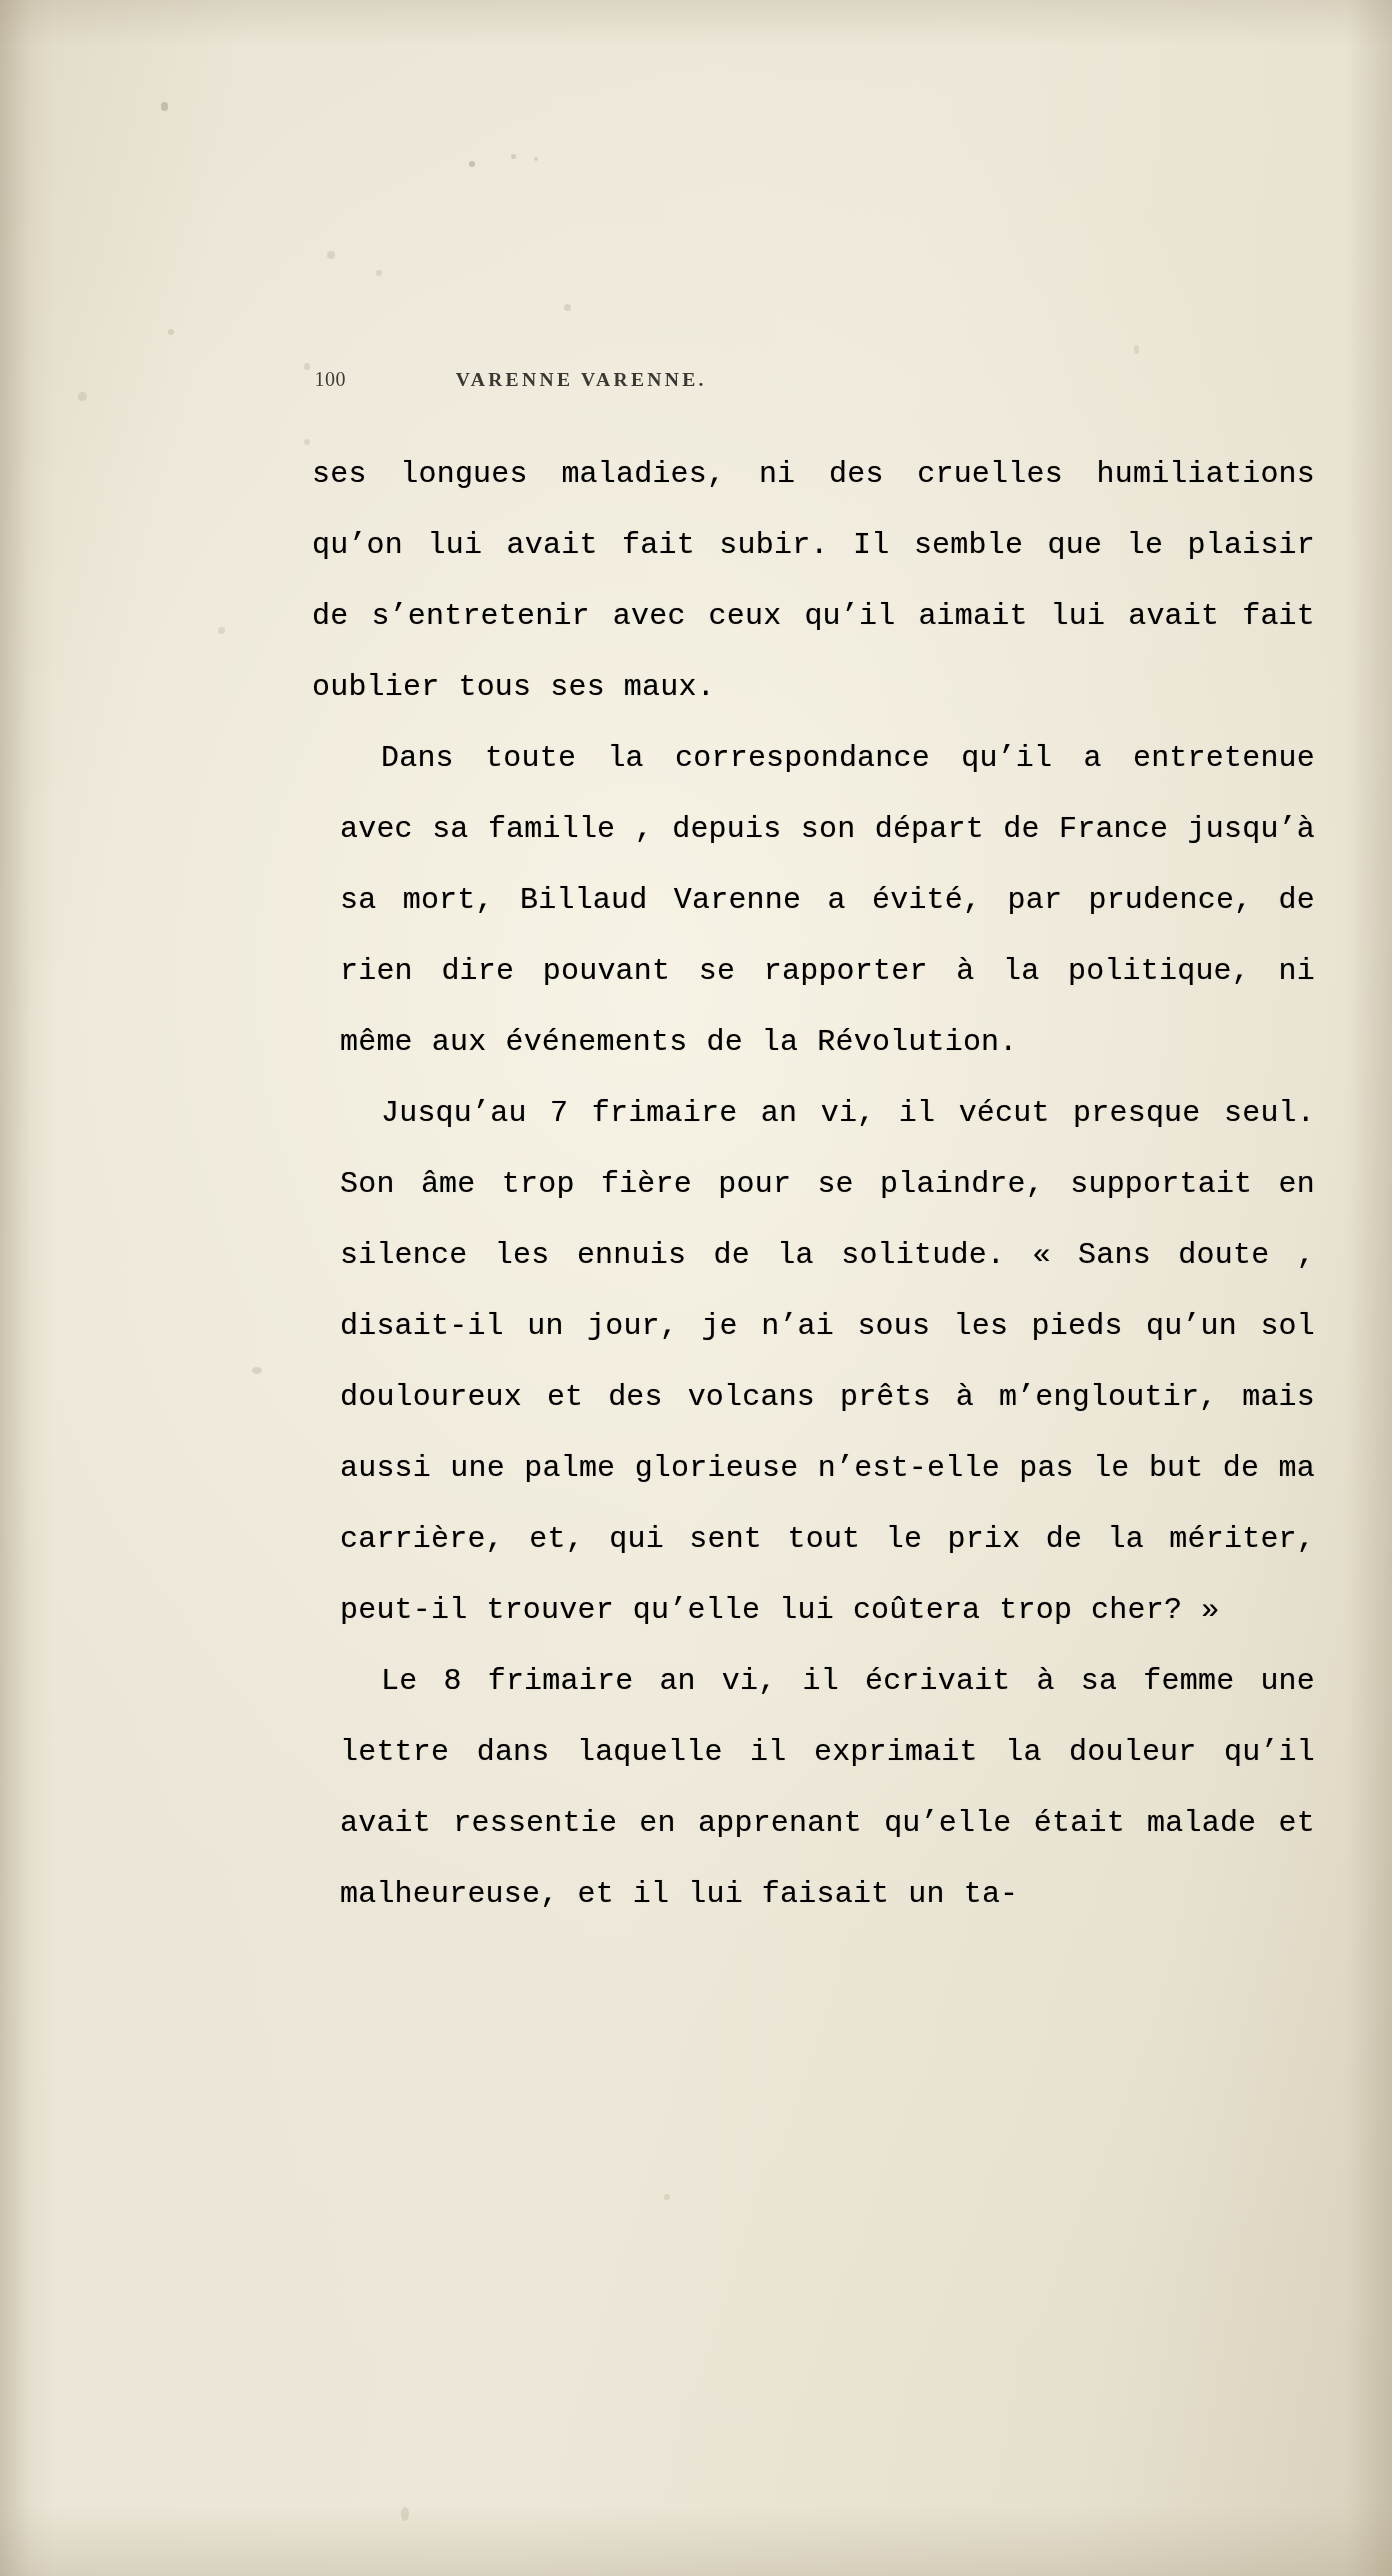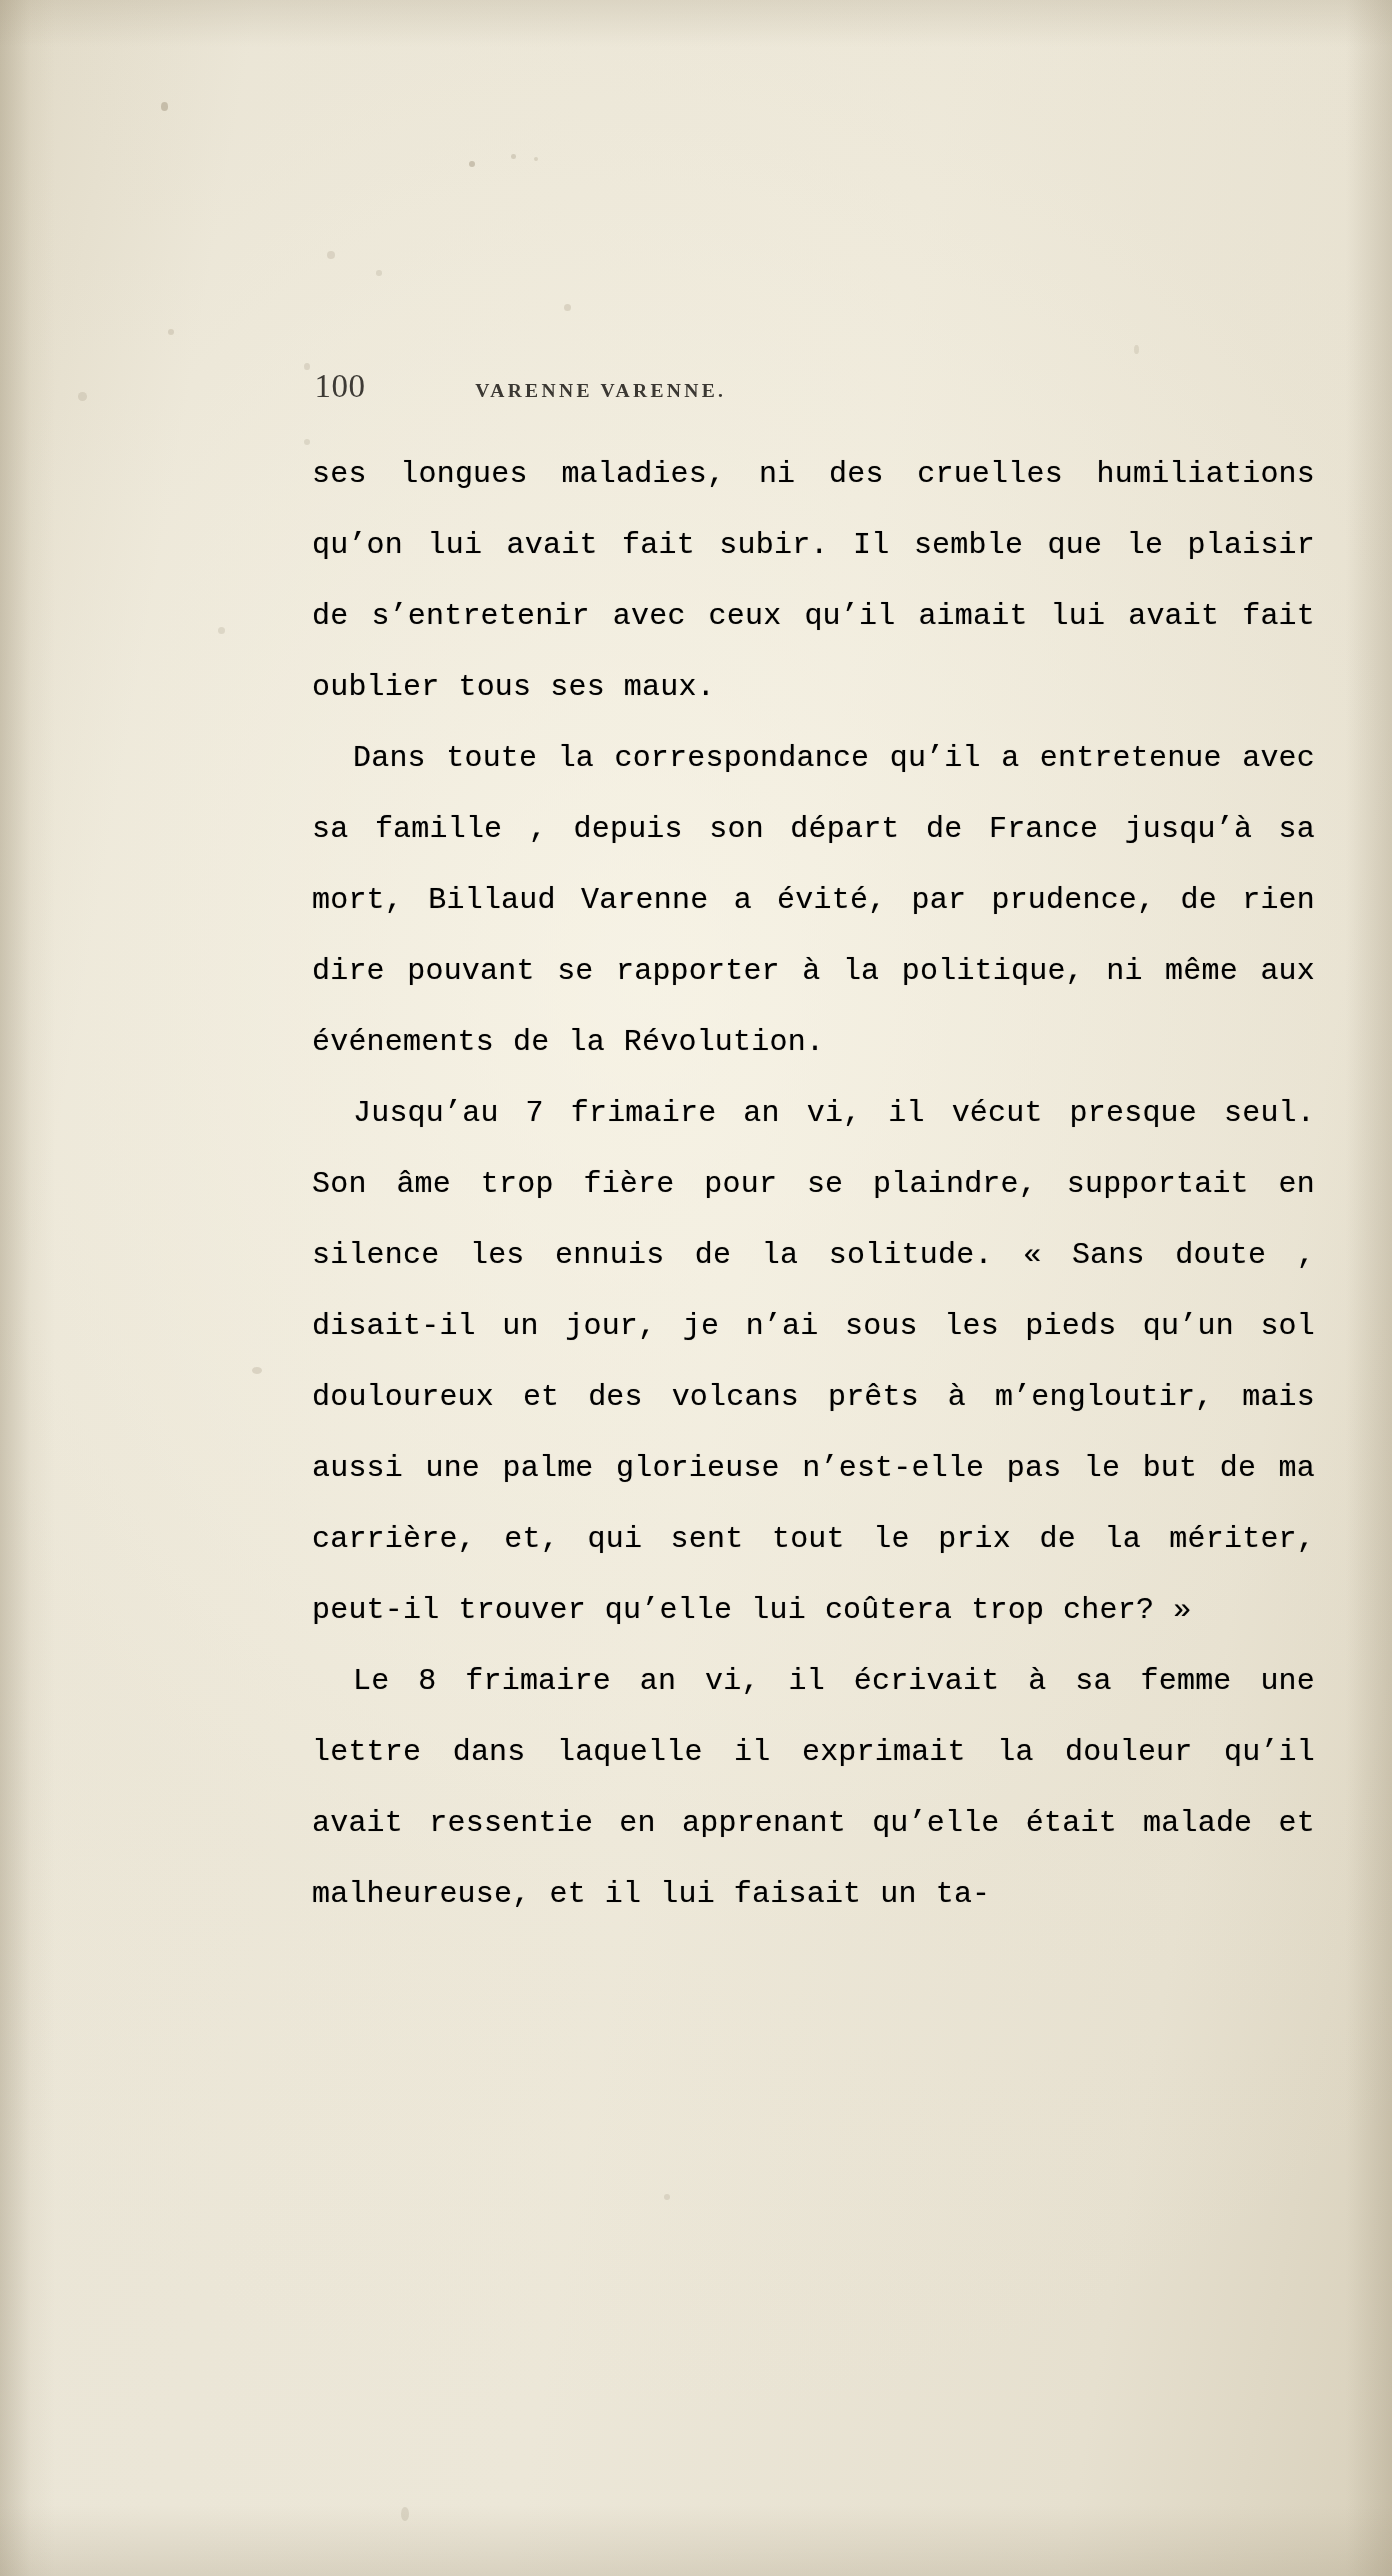--- a/index.html
+++ b/index.html
@@ -47,21 +47,21 @@
     position: absolute;
     left: 313px;
     top: 368px;
     width: 995px;
     display: flex;
     align-items: baseline;
     height: 34px;
   }
   .folio {
     font-family: "Liberation Serif", serif;
-    font-size: 33px;
+    font-size: 20px;
     color: #3e3b36;
     letter-spacing: 0.4px;
     margin-left: 1.6px;
   }
   .running-head {
     margin-left: 110px;
     font-family: "Liberation Serif", serif;
     font-size: 19.6px;
     letter-spacing: 3.3px;
     color: #3b3833;
@@ -82,20 +82,21 @@
     color: #000000;
     text-align: justify;
     text-indent: 0;
     letter-spacing: 0.2px;
     word-spacing: 0.8px;
     text-shadow: 0 0 0.9px rgba(48,48,46,0.45);
     font-family: Liberation Mono, monospace;
   }
   p.para + p.para {
     margin-top: 0px;
+    margin-left: 28px;
   }
   p.indent {
     text-indent: 41px;
   }
 
   
   .speck {
     position: absolute;
     background: rgba(120,104,76,0.30);
     border-radius: 50%;

